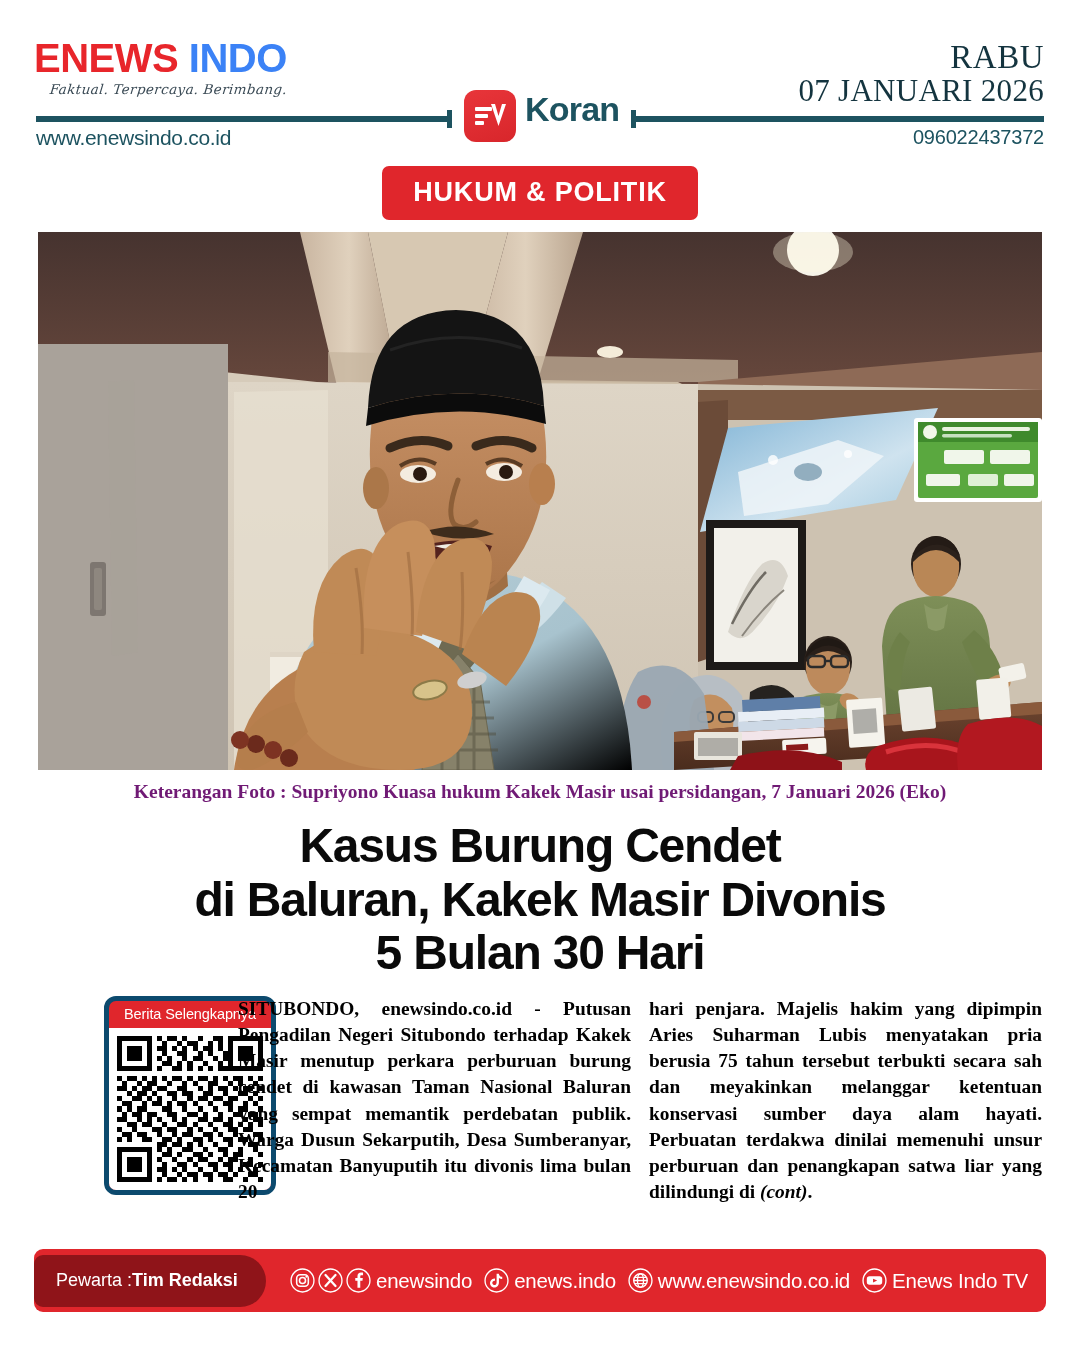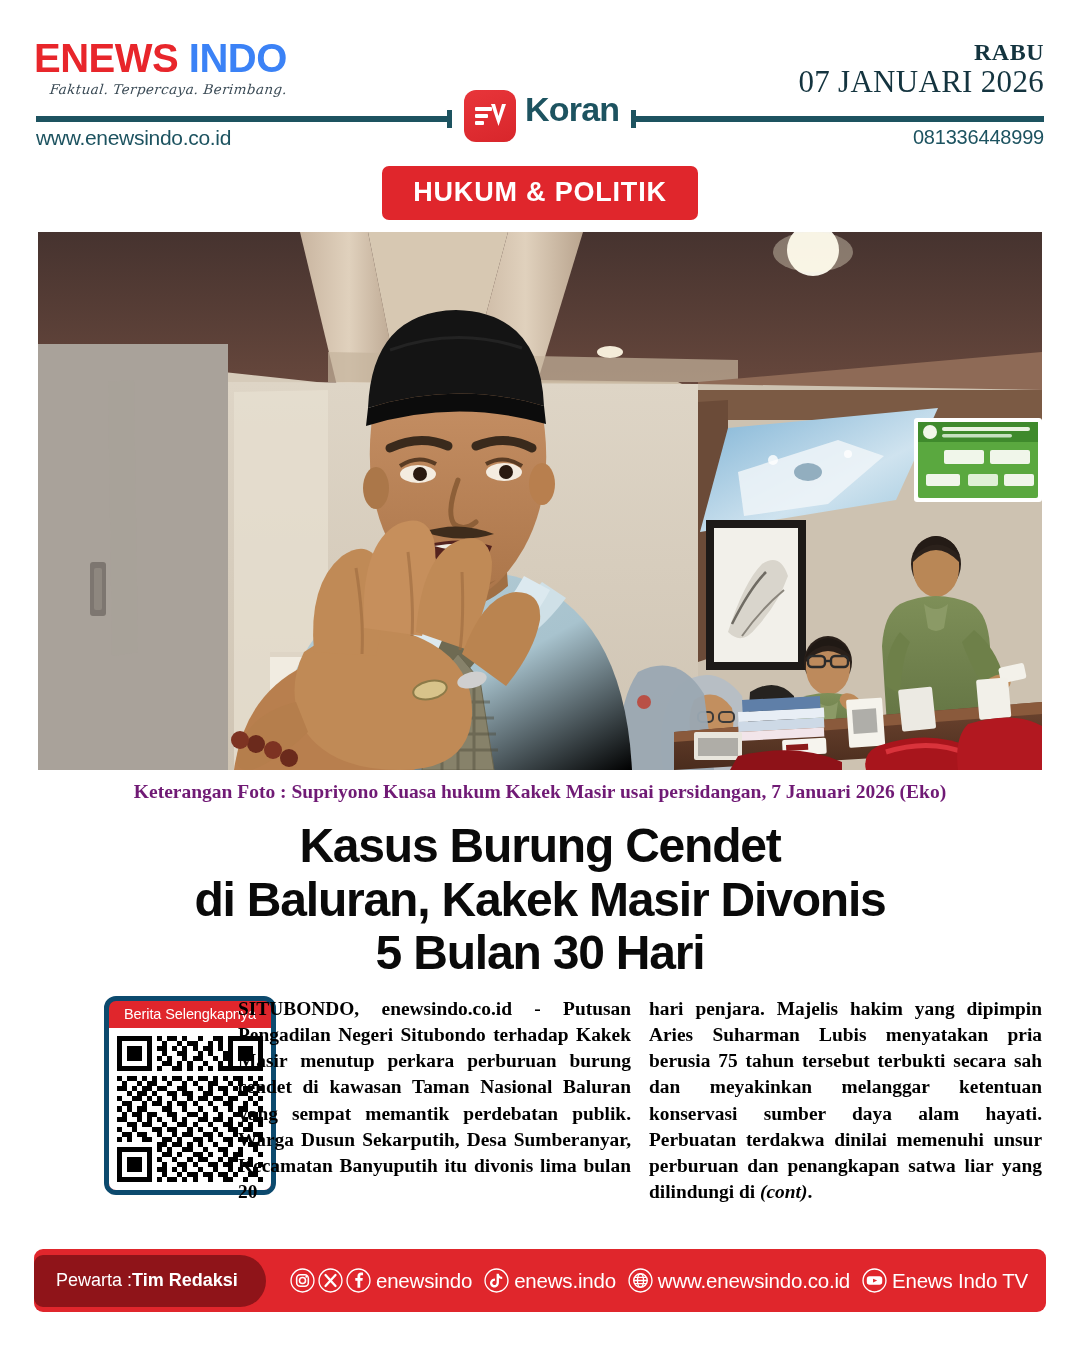--- a/index.html
+++ b/index.html
@@ -78,21 +78,21 @@
     width:17px; height:28px;
   }
   .koran-text {
     font-size:34px; font-weight:bold; color:#1d5360; letter-spacing:-0.8px;
   }
 
   .date-block {
     position:absolute; right:36px; top:40px; text-align:right;
     font-family:"Liberation Serif", serif; color:#14343f;
   }
-  .date-day { font-size:24px; font-weight:bold; line-height:1.04; letter-spacing:0.5px; }
+  .date-day { font-size:33px; font-weight:normal; line-height:1.04; letter-spacing:0.5px; }
   .date-full { font-size:31px; line-height:1.1; letter-spacing:0.3px; }
   .phone {
     position:absolute; right:36px; top:126px;
     font-size:20px; color:#1d5360; letter-spacing:-0.2px;
   }
 
   
   .category-wrap { display:flex; justify-content:center; margin-top:6px; }
   .category-badge {
     background:#e0262c; color:#fff;
@@ -217,21 +217,21 @@
         <path d="M1,2 L8.5,24 L16,2 L12,2 L8.5,14 L5,2 Z" fill="#ffffff"></path>
       </svg>
     </div>
     <div class="koran-text">Koran</div>
   </div>
 
   <div class="date-block">
     <div class="date-day">RABU</div>
     <div class="date-full">07 JANUARI 2026</div>
   </div>
-  <div class="phone">081336448999</div>
+  <div class="phone">096022437372</div>
 </div>
 
 <div class="category-wrap">
   <div class="category-badge">HUKUM &amp; POLITIK</div>
 </div>
 
 <div class="photo">
   <svg viewBox="0 0 1004 538" preserveAspectRatio="xMidYMid slice">
     <defs>
       <linearGradient id="ceilG" x1="0" y1="0" x2="0" y2="1">

